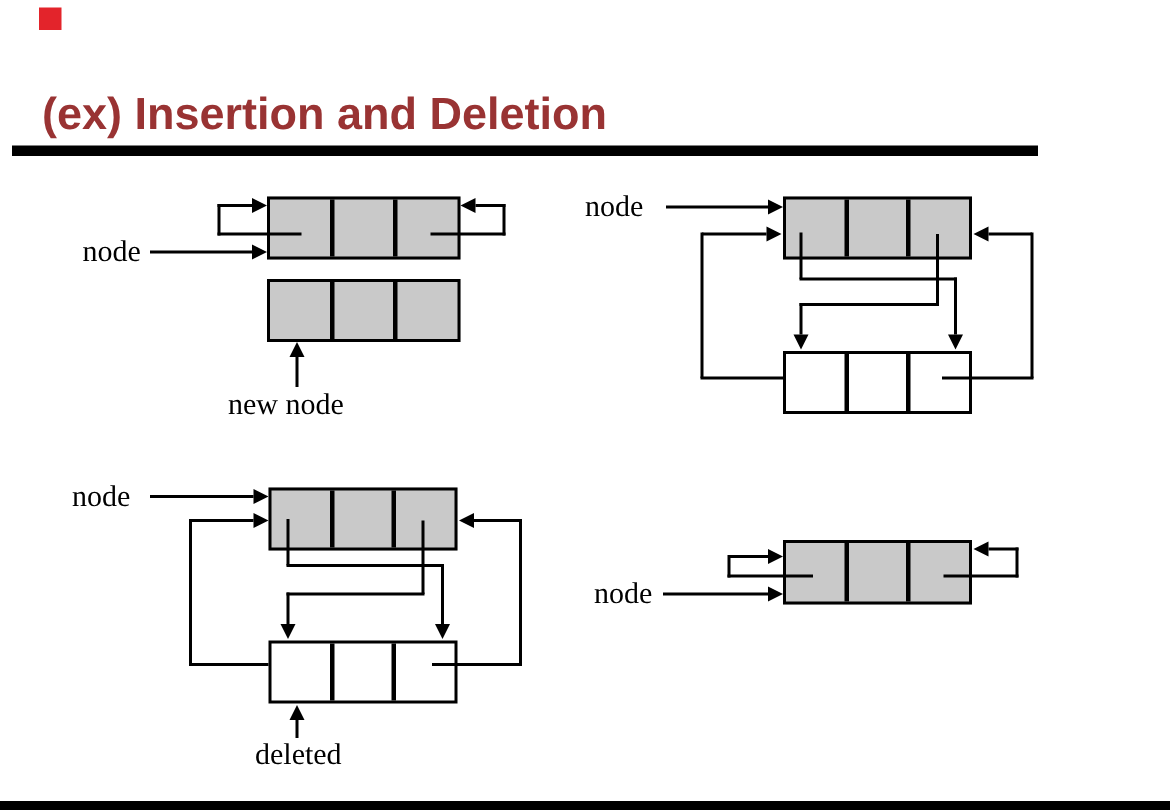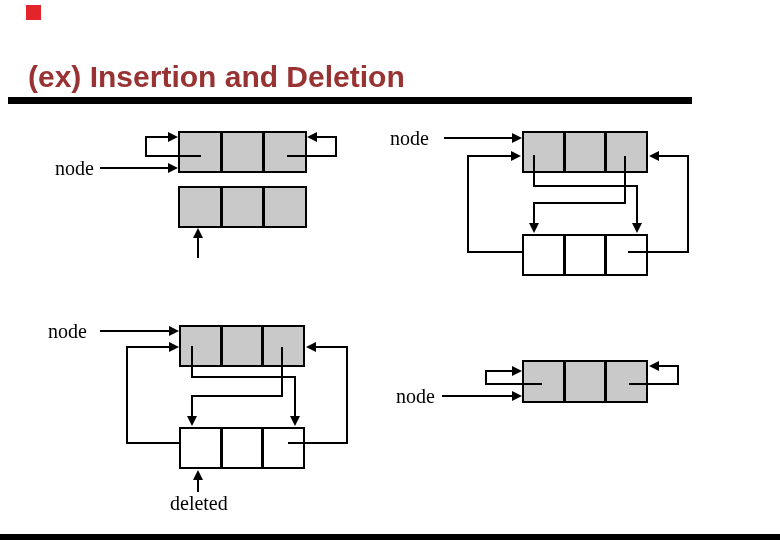--- a/index.html
+++ b/index.html
@@ -59,20 +59,21 @@
     <div class="ar ar-r" style="left:168px;top:163px;"></div>
 
     <div class="nodebox gray" style="left:178px;top:186px;width:129px;height:42px;">
       <div class="cell"></div>
       <div class="cell mid"></div>
       <div class="cell"></div>
     </div>
 
     <div class="ar ar-u" style="left:193px;top:228px;"></div>
     <div class="v" style="left:197px;top:237px;height:21px;"></div>
+    <div class="dlabel" style="left:152px;top:259px;">new node</div>
   </div>
 
   <div class="diagram">
 
     <div class="dlabel" style="left:390px;top:127px;">node</div>
     <div class="h" style="left:444px;top:137px;width:68px;"></div>
     <div class="ar ar-r" style="left:512px;top:133px;"></div>
 
     <div class="nodebox gray" style="left:522px;top:131px;width:126px;height:42px;">
       <div class="cell"></div>

